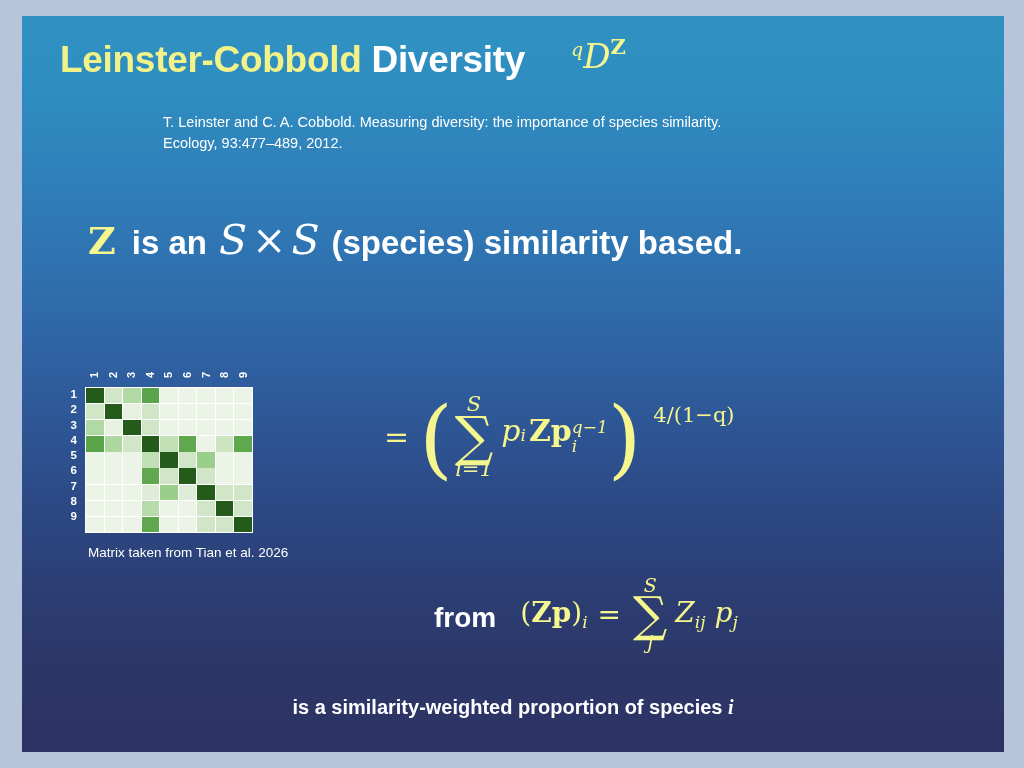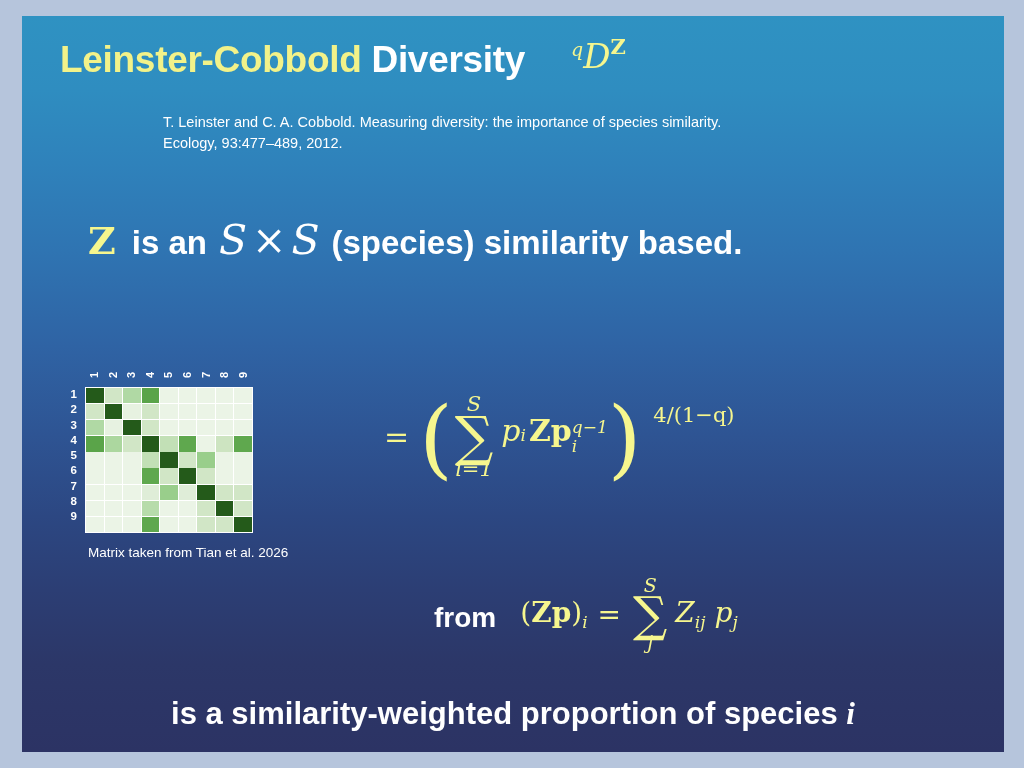--- a/index.html
+++ b/index.html
@@ -283,21 +283,21 @@
   .sum-block.small .sum-bot { font-size: 19px; }
 
   
   #statement-3 {
     position: absolute;
     left: 0;
     right: 0;
     top: 680px;
     text-align: center;
     color: #ffffff;
-    font-size: 31px;
+    font-size: 20px;
     font-weight: bold;
     white-space: nowrap;
   }
   #statement-3 .var-i {
     font-style: italic;
     font-family: "Liberation Serif", serif;
   }
 </style>
 </head>
 <body>

